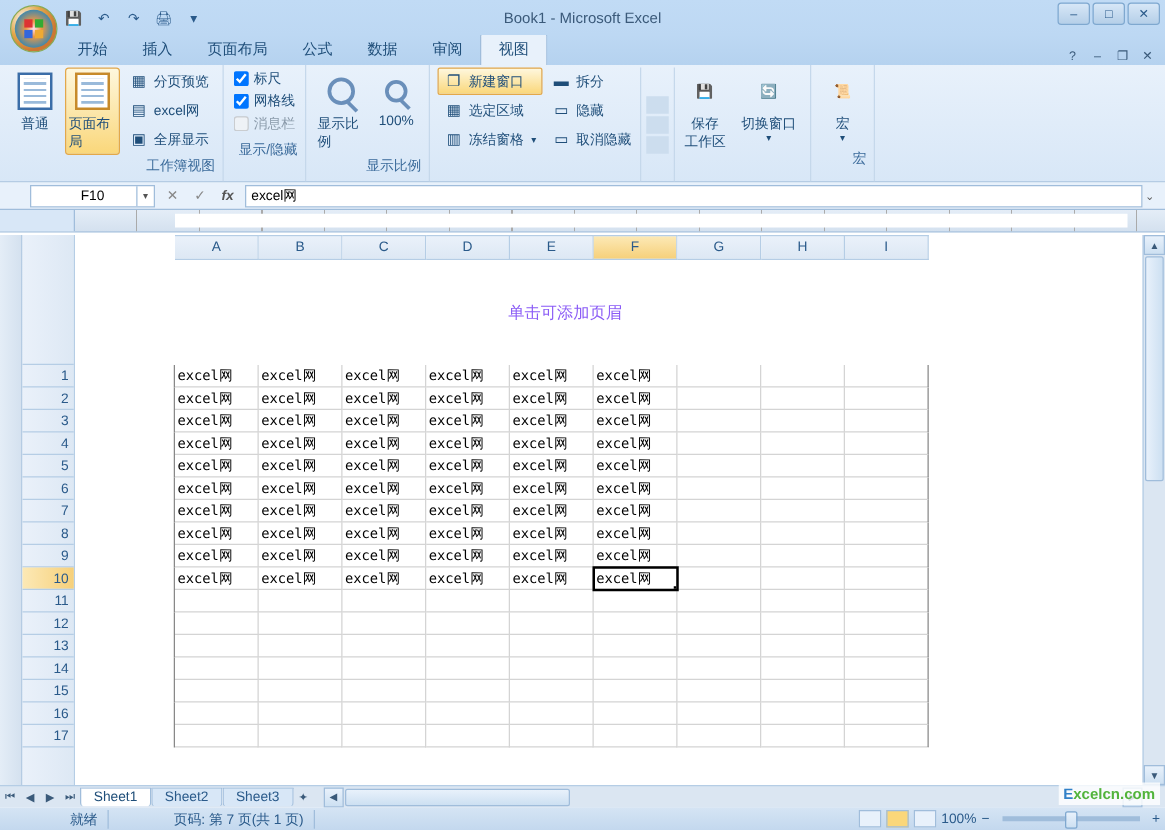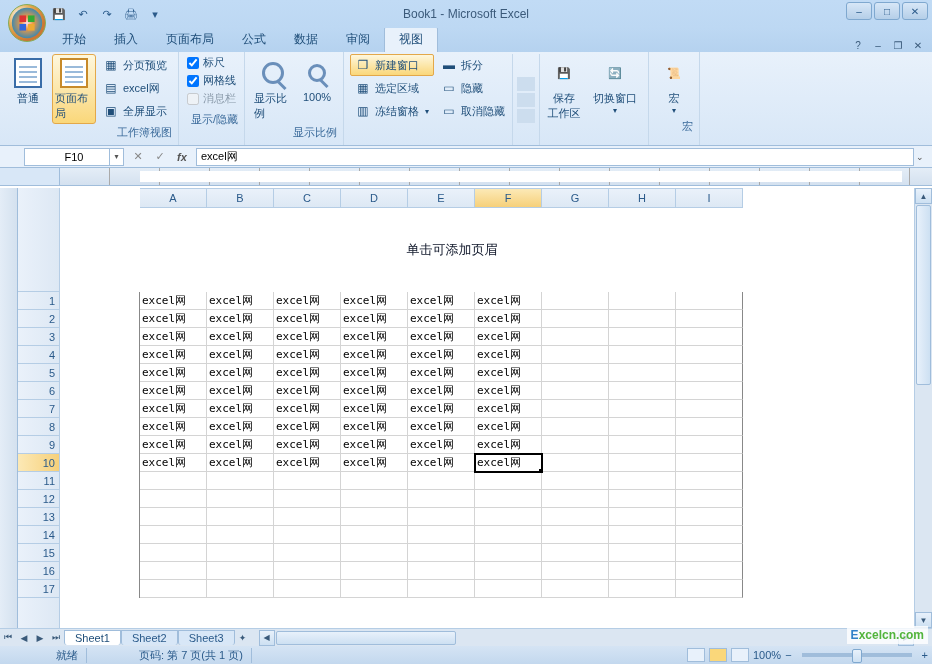--- a/index.html
+++ b/index.html
@@ -60,21 +60,21 @@
 .row-headers { width: 42px; background: linear-gradient(90deg,#eaf1fa,#dde8f4); border-right: 1px solid #b5cde5; }
 .row-headers-spacer { height: 104px; border-bottom: 1px solid #b5cde5; }
 .row-head { height: 18px; border-bottom: 1px solid #b5cde5; font-size: 11px; color: #2a5a8a; display: flex; align-items: center; justify-content: flex-end; padding-right: 4px; }
 .row-head.active { background: linear-gradient(90deg,#fce9b6,#f6d07a); }
 .grid-wrap { flex: 1; position: relative; }
 .col-headers { height: 20px; display: flex; margin-top: 0; }
 .col-spacer-left { width: 80px; }
 .col-head { width: 67px; height: 20px; background: linear-gradient(#eaf1fa,#dde8f4); border-right: 1px solid #b5cde5; border-bottom: 1px solid #b5cde5; font-size: 11px; color: #2a5a8a; display: flex; align-items: center; justify-content: center; border-top: 1px solid #b5cde5; }
 .col-head.active { background: linear-gradient(#fce9b6,#f6d07a); }
 .page-margin { height: 84px; display: flex; }
-.header-area { flex: 1; display: flex; align-items: center; justify-content: center; font-size: 13px; color: #0f172a; margin-left: 80px; margin-right: 150px; }
+.header-area { flex: 1; display: flex; align-items: center; justify-content: center; font-size: 13px; color: #8b5cf6; margin-left: 80px; margin-right: 150px; }
 .grid { position: relative; }
 .grid-row { display: flex; height: 18px; }
 .cell-spacer-left { width: 80px; border-right: 1px solid #888;}
 .cell { width: 67px; height: 18px; border-right: 1px solid #d4d4d4; border-bottom: 1px solid #d4d4d4; font-size: 11px; padding: 0 2px; display: flex; align-items: center; font-family: "SimSun", monospace; overflow: hidden; }
 .cell-last-margin { border-right: 1px solid #888; }
 .cell.selected { outline: 2px solid #000; outline-offset: -1px; position: relative; z-index: 2; }
 .cell.selected::after { content: ""; position: absolute; right: -3px; bottom: -3px; width: 5px; height: 5px; background: #000; }
 
 
 .vscroll { position: absolute; right: 0; top: 188px; bottom: 36px; width: 18px; background: #dbe6f2; border-left: 1px solid #b5cde5; }

